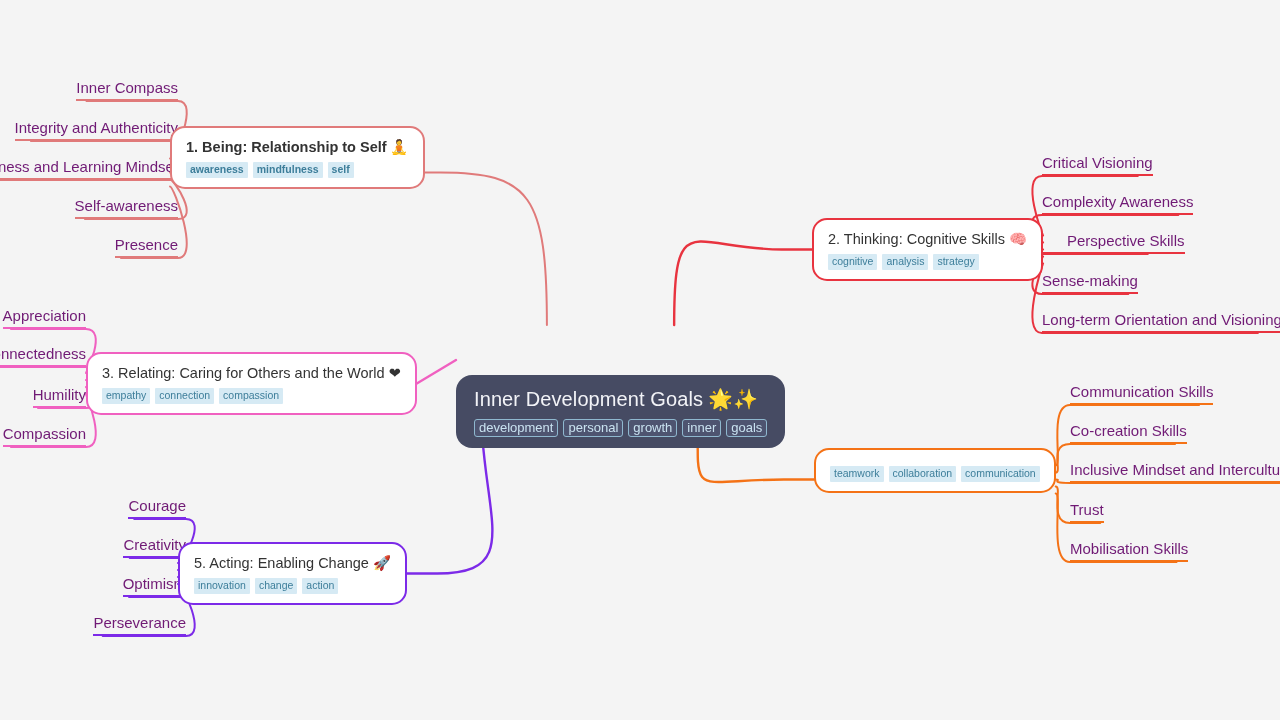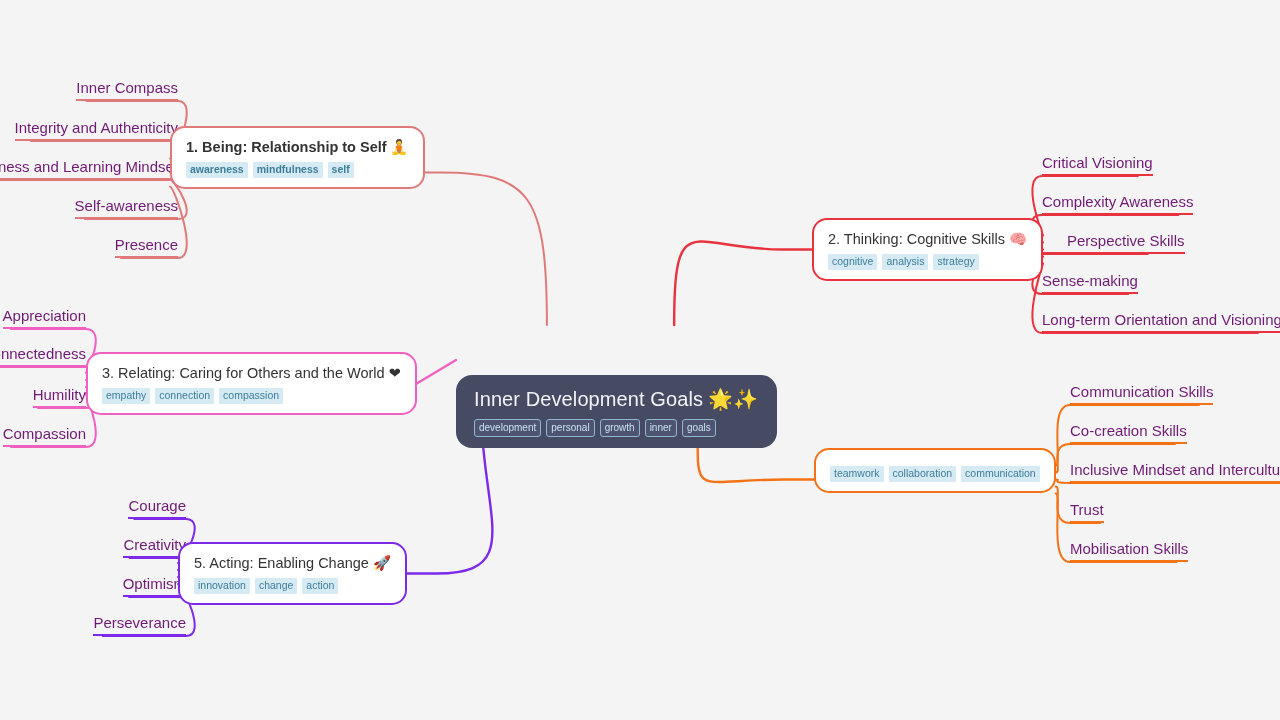--- a/index.html
+++ b/index.html
@@ -38,21 +38,21 @@
   }
   .central-tags {
     margin-top: 7px;
     display: flex;
     gap: 5px;
   }
   .central-tags .tag {
     background: #4e5470;
     border: 1px solid #8fb8cf;
     color: #c9e2f0;
-    font-size: 10px;
+    font-size: 13px;
     line-height: 13px;
     padding: 1px 4px 2px 4px;
     border-radius: 3px;
     white-space: nowrap;
   }
 
   
   .branch {
     position: absolute;
     box-sizing: border-box;

